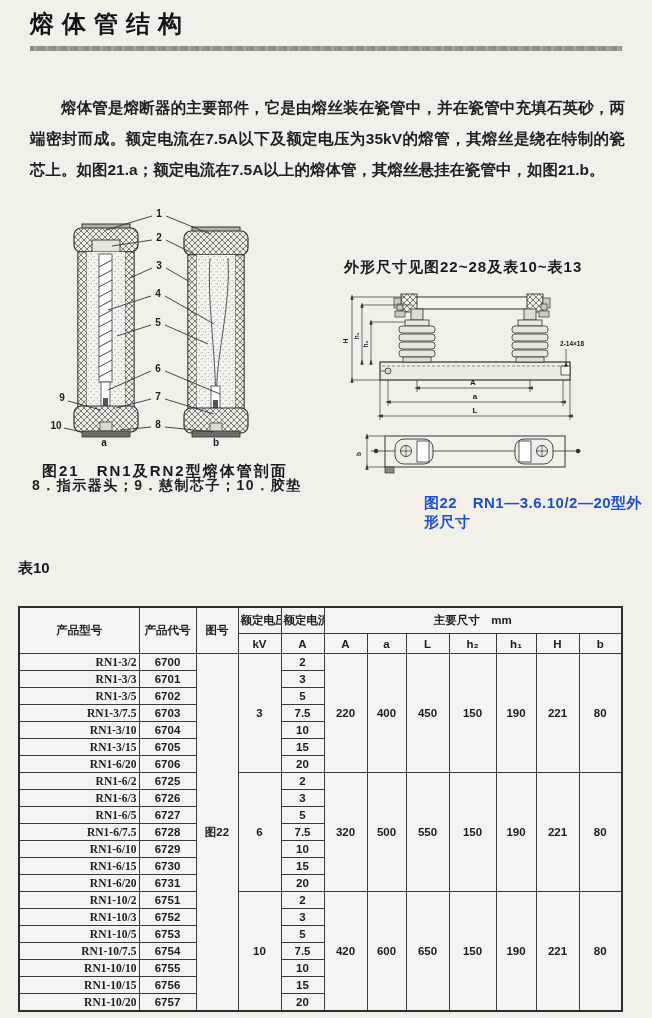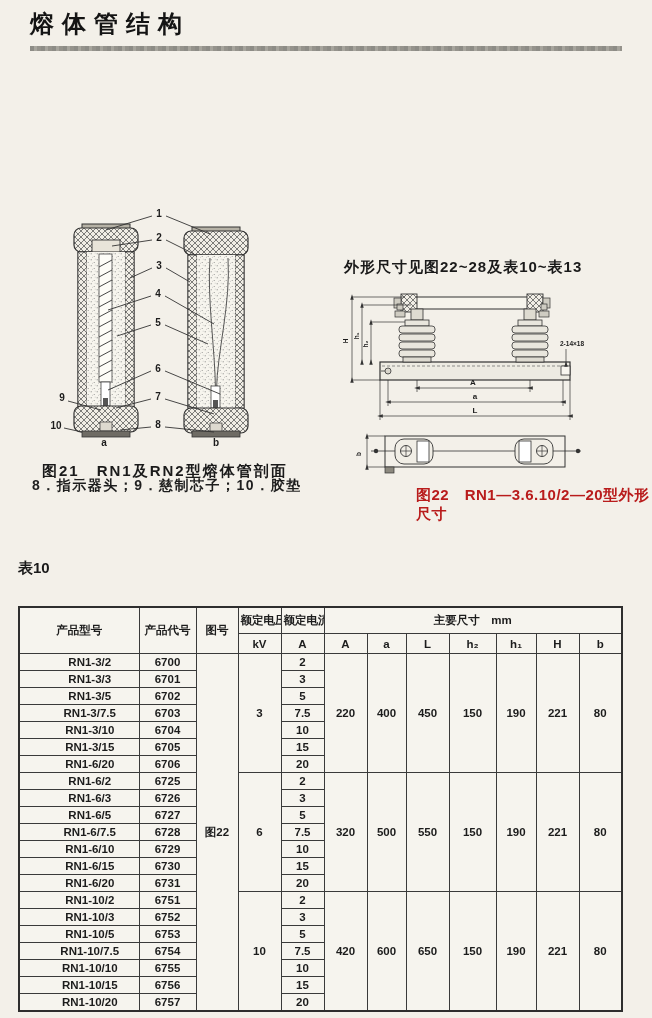--- a/index.html
+++ b/index.html
@@ -27,55 +27,56 @@
     position:absolute;left:30px;top:450px;margin:12px;
     font-size:15px;font-weight:bold;letter-spacing:2px;color:#1a1a1a;
   }
   .fig21-parts{position:absolute;left:32px;top:474px;margin:0;font-size:14px;font-weight:bold;line-height:23px;letter-spacing:1.5px;color:#1e1e1e;}
   .fig22-note{
     position:absolute;left:344px;top:258px;margin:0;
     font-size:15px;font-weight:bold;letter-spacing:1px;color:#1a1a1a;
   }
   .fig22-svg{position:absolute;left:335px;top:270px;width:317px;height:212px;}
   .fig22-caption{
-    position:absolute;left:380px;top:486px;margin:0;
-    font-size:15px;font-weight:bold;letter-spacing:0.5px;color:#b91c1c;padding-left:36px;
+    position:absolute;left:380px;top:486px;margin:8px;
+    font-size:15px;font-weight:bold;letter-spacing:0.5px;color:#1d4ed8;padding-left:36px;
   }
   .table-title{
     position:absolute;left:18px;top:559px;width:603px;margin:0;
     text-align:left;font-size:15px;font-weight:bold;color:#1a1a1a;
   }
   table.spec{
     position:absolute;left:18px;top:606px;width:603px;
     border-collapse:collapse;table-layout:fixed;
     font-size:11.5px;font-weight:bold;color:#1c1c1c;
     border:2px solid #2e2e2e;background:#f6f4ee;
   }
   table.spec th,table.spec td{
     border:1px solid #3a3a3a;padding:0 2px;
     text-align:center;vertical-align:middle;
     overflow:hidden;white-space:nowrap;
   }
   table.spec thead tr:first-child th{height:25px;}
   table.spec thead tr:last-child th{height:19px;}
   table.spec tbody td{height:16px;}
-  table.spec td.model{text-align:center;padding-left:23px;}
+  table.spec td.model{text-align:right;padding-left:23px;font-family:Liberation Serif, serif;}
   svg text{font-family:"Liberation Sans","DejaVu Sans",sans-serif;}
   .callout{font-size:10px;font-weight:bold;fill:#1c1c1c;}
   .dimlabel{font-size:8px;font-weight:bold;fill:#1c1c1c;}
   .smalllabel{font-size:6.5px;font-weight:bold;fill:#1c1c1c;}
 </style>
 </head>
 <body>
 
 <div class="page">
 
   <h1 class="page-title">熔体管结构</h1>
   <div class="title-underline"></div>
 
+  <p class="intro">熔体管是熔断器的主要部件，它是由熔丝装在瓷管中，并在瓷管中充填石英砂，两端密封而成。额定电流在7.5A以下及额定电压为35kV的熔管，其熔丝是绕在特制的瓷芯上。如图21.a；额定电流在7.5A以上的熔体管，其熔丝悬挂在瓷管中，如图21.b。</p>
 
   <svg class="fig21-svg" viewBox="0 0 330 252">
     <defs>
       <pattern id="xh" width="6" height="6" patternUnits="userSpaceOnUse">
         <rect width="6" height="6" fill="#f0ede5"></rect>
         <path d="M0,6 L6,0 M0,0 L6,6" stroke="#4a4a4a" stroke-width="0.7" fill="none"></path>
       </pattern>
       <pattern id="st" width="6" height="6" patternUnits="userSpaceOnUse">
         <rect width="6" height="6" fill="#f7f5ee"></rect>
         <circle cx="1.2" cy="1.8" r="0.55" fill="#6f6f6f"></circle>

